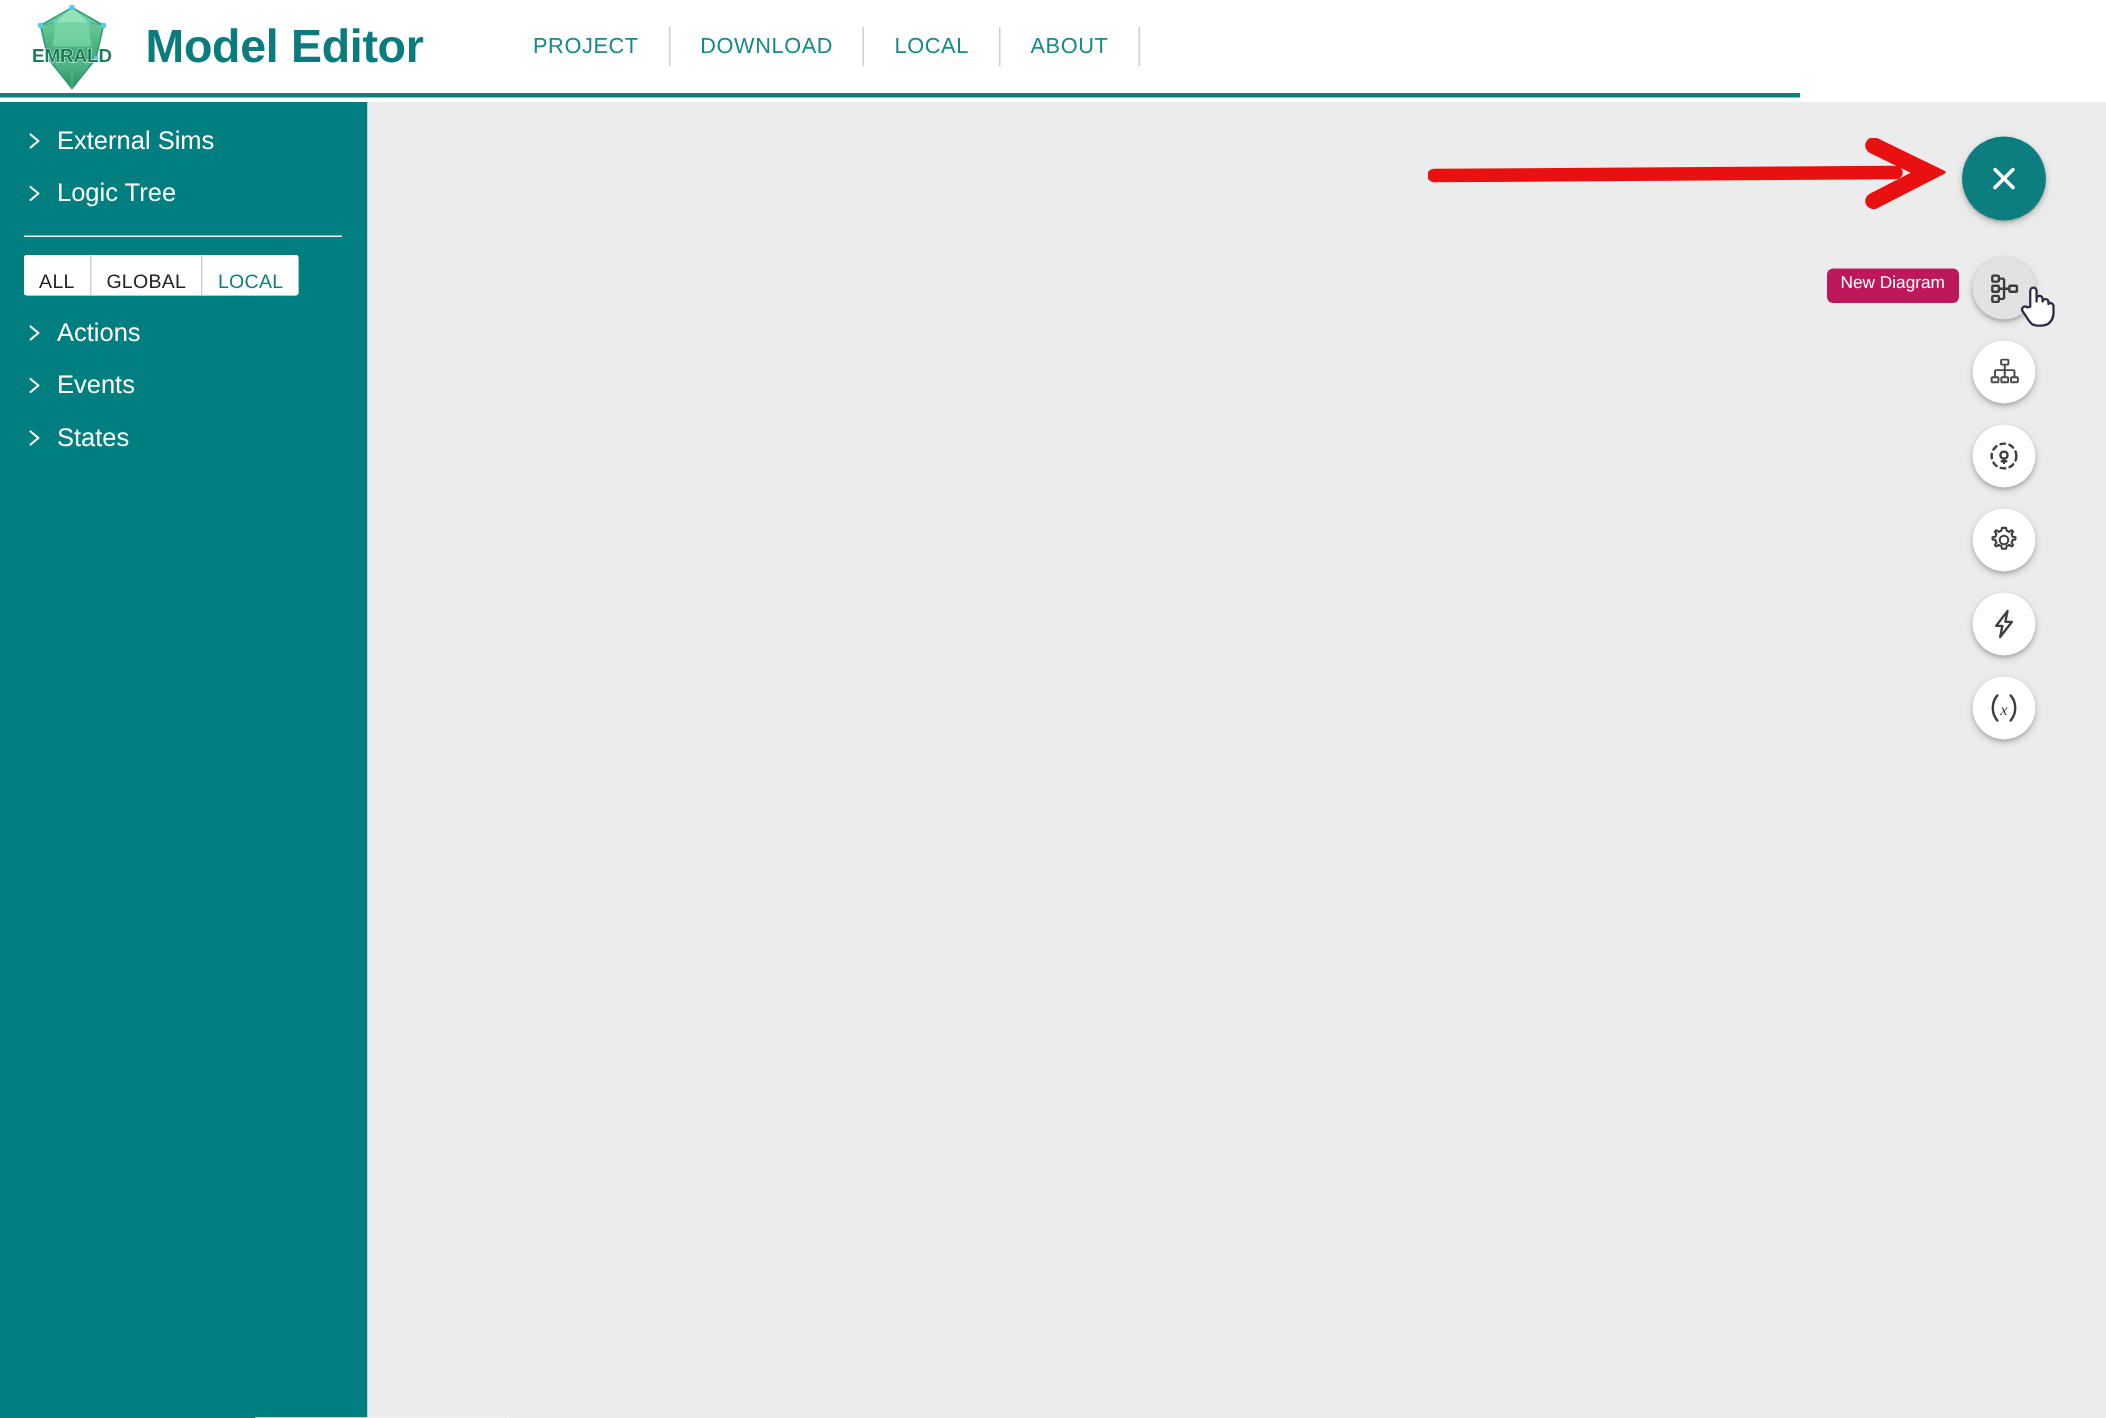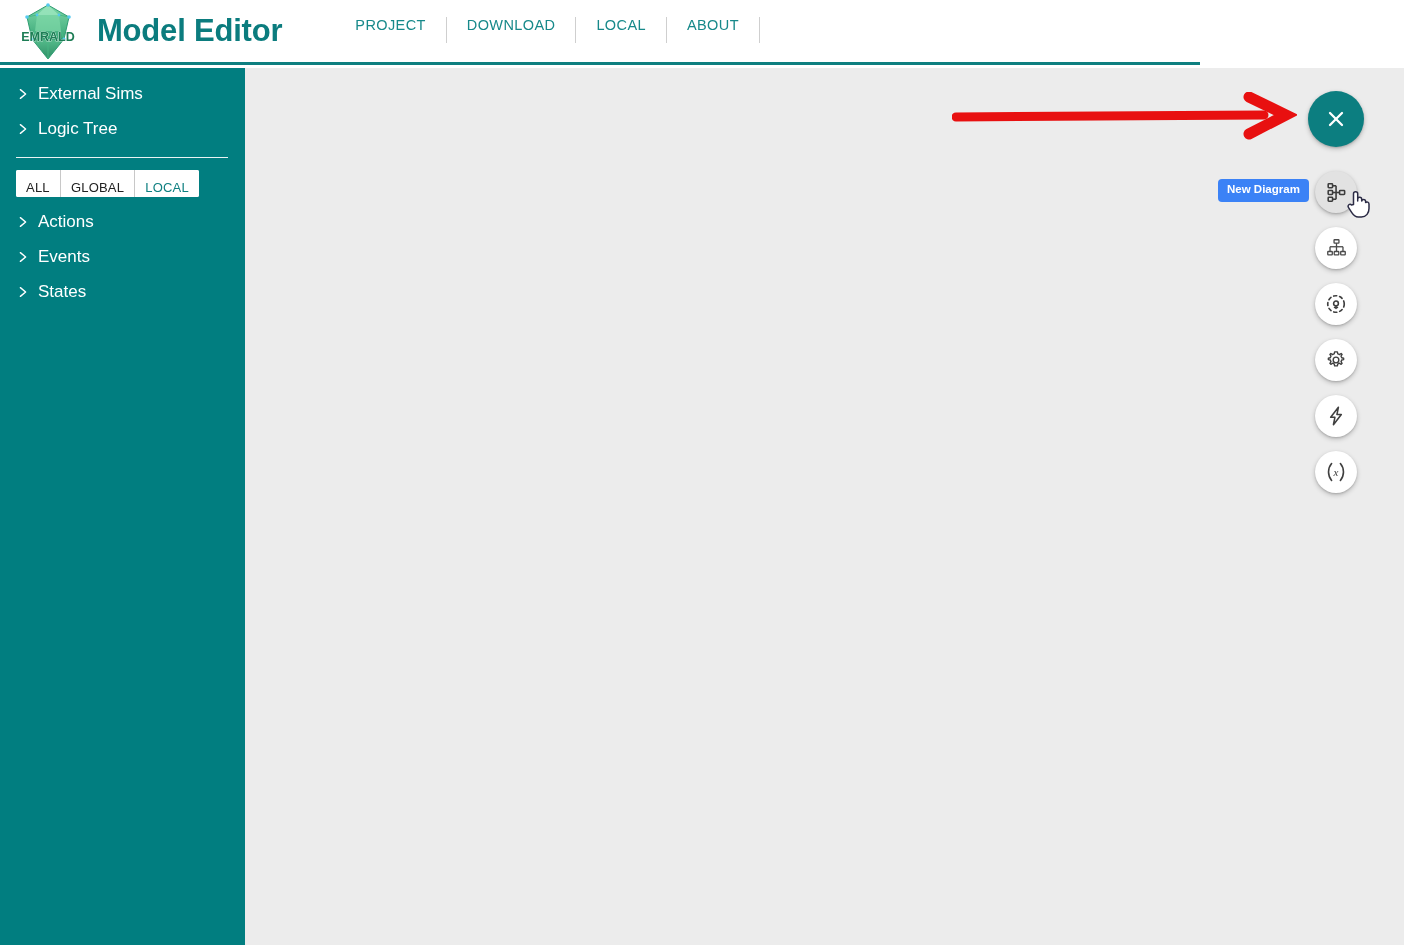--- a/index.html
+++ b/index.html
@@ -38,20 +38,21 @@
   #app-title {
     font-size: 31px;
     font-weight: bold;
     color: #0b7c7e;
     margin-left: 18px;
     letter-spacing: -0.2px;
     white-space: nowrap;
   }
   #nav {
     display: flex;
+    align-items: center;
     margin-left: 53px;
     height: 28px;
   }
   .nav-item {
     font-size: 14.5px;
     color: #17898a;
     letter-spacing: 0.4px;
     padding: 0 20px;
     cursor: pointer;
     white-space: nowrap;
@@ -193,28 +194,28 @@
     display: flex;
     flex-direction: column;
     gap: 14px;
   }
 
   
   #tooltip {
     position: absolute;
     left: 1218px;
     top: 179px;
-    background: #3b82f6;
+    background: #be185d;
     color: #ffffff;
     font-size: 11.5px;
     padding: 5px 9px 6px 9px;
     border-radius: 4px;
     white-space: nowrap;
     line-height: 1;
-    font-weight: bold;
+    font-weight: normal;
   }
 
   
   #cursor {
     position: absolute;
     left: 1345px;
     top: 188px;
     width: 26px;
     height: 32px;
     pointer-events: none;

